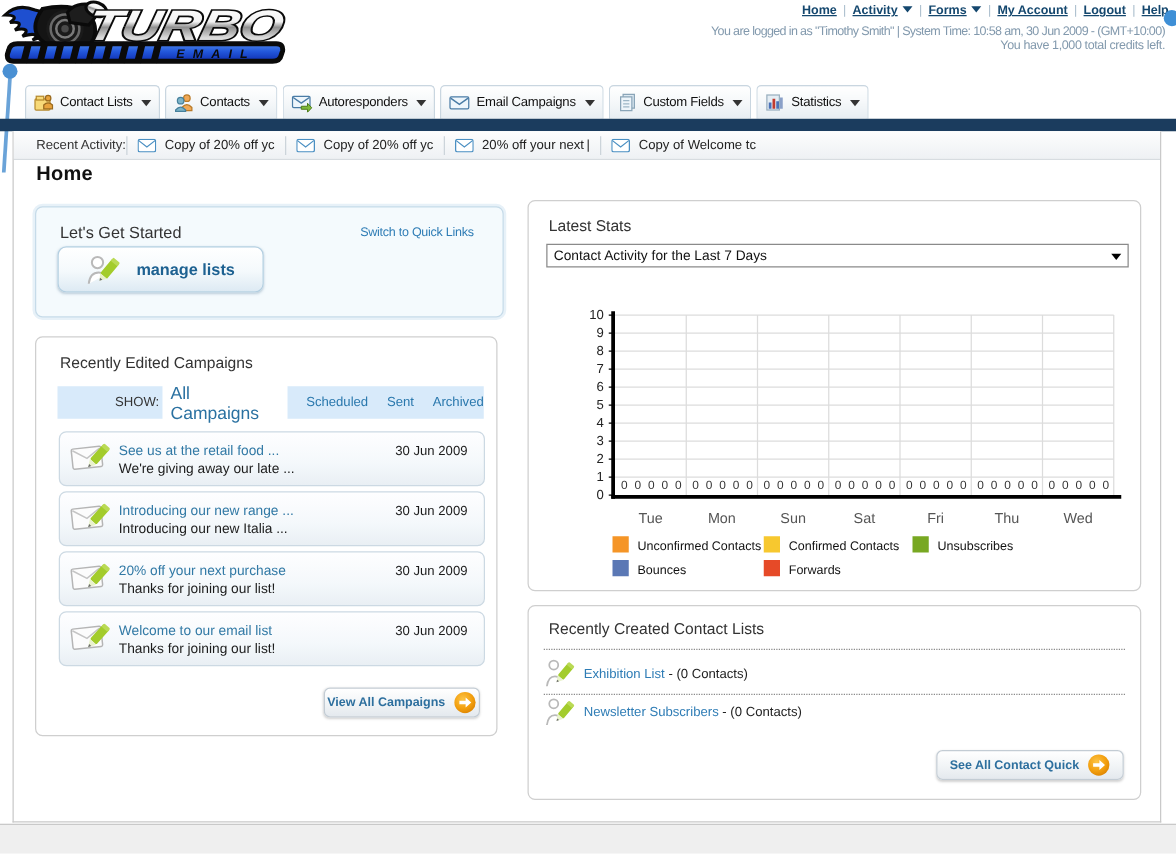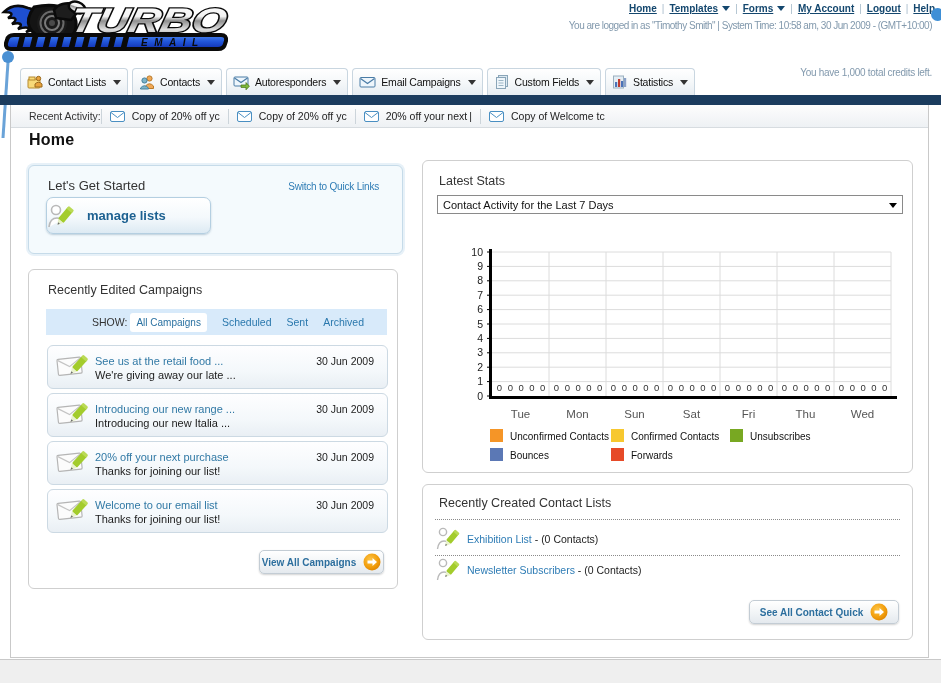--- a/index.html
+++ b/index.html
@@ -7,21 +7,21 @@
 a { text-decoration:none; }
 .abs { position:absolute; }
 
 
 #topnav { position:absolute; top:3px; right:6px; font-size:10px; color:#9ab0c2; white-space:nowrap; }
 #topnav a { color:#14476e; text-decoration:underline; font-weight:bold; }
 #topnav .sep { margin:0 5px; color:#a8bccb; font-weight:normal; }
 .dcar { display:inline-block; width:0; height:0; border-left:4px solid transparent; border-right:4px solid transparent; border-top:5px solid #14476e; margin-left:4px; vertical-align:1px; }
 #helpdot { position:absolute; top:5px; right:-9px; width:13px; height:13px; border-radius:50%; background:#3e8fd6; }
 #loggedin { position:absolute; top:20px; right:9px; font-size:10px; letter-spacing:-0.5px; color:#8299ad; }
-#credits  { position:absolute; top:31px; right:9px; font-size:10px; letter-spacing:-0.3px; color:#8299ad;margin-top:36px; }
+#credits  { position:absolute; top:31px; right:9px; font-size:10px; letter-spacing:-0.3px; color:#8299ad; }
 
 
 #tabs { position:absolute; top:68px; left:20px; display:flex; gap:4px; }
 .tab { height:27px; display:flex; align-items:center; padding:0 6px; border:1px solid #c9d6e0; border-bottom:none; border-radius:4px 4px 0 0; background:linear-gradient(#ffffff,#f4f7f9 55%,#e7edf2); font-size:10.5px; letter-spacing:-0.2px; color:#101010; white-space:nowrap; }
 .tab svg { margin-right:5px; }
 .tab .car { width:0; height:0; border-left:4px solid transparent; border-right:4px solid transparent; border-top:5px solid #333; margin-left:7px; }
 #navybar { position:absolute; top:95px; left:0; width:941px; height:10px; background:#1b3c5e; }
 
 
 #cbox { position:absolute; left:10px; top:105px; width:919px; height:553px; background:#fff; border:1px solid #c9c9c9; border-top:none; }
@@ -32,30 +32,30 @@
 #ract .item svg { margin-right:7px; }
 #homet { position:absolute; left:18px; top:26px; font-size:16px; font-weight:bold; color:#111; letter-spacing:0.2px; }
 
 
 .panel { position:absolute; background:#fff; border:1px solid #cfcfcf; border-radius:6px; }
 .ptitle { position:absolute; left:19px; top:13px; font-size:12.5px; color:#333; }
 
 
 #p1 { left:17px; top:60px; width:375px; height:89px; background:#f4fafd; border:1px solid #c6dbe9; box-shadow:0 0 0 2px #e7f1f8; }
 #p1 .link { position:absolute; right:23px; top:15px; font-size:10px; letter-spacing:-0.2px; color:#2e7cb5; }
-.bigbtn { position:absolute; top:31px; height:37px; border:1px solid #b4cfe1; border-radius:7px; background:linear-gradient(#ffffff,#f4f9fc 55%,#ddeaf3); box-shadow:0 1px 2px rgba(120,150,175,.45); display:flex; align-items:center; justify-content:flex-start; font-size:13px; font-weight:bold; color:#1d6191; }
+.bigbtn { position:absolute; top:31px; height:37px; border:1px solid #b4cfe1; border-radius:7px; background:linear-gradient(#ffffff,#f4f9fc 55%,#ddeaf3); box-shadow:0 1px 2px rgba(120,150,175,.45); display:flex; align-items:center; justify-content:center; font-size:13px; font-weight:bold; color:#1d6191; }
 #bb1 { left:17px; width:165px; }
 #bb2 { left:190px; width:172px; }
 .bigbtn svg { margin-right:10px; }
 
 
 #p2 { left:17px; top:164px; width:370px; height:320px; }
 #showbar { position:absolute; left:17px; top:39px; width:341px; height:26px; background:#d8eafa; display:flex; align-items:center; font-size:10.5px; }
 #showbar .sl { margin-left:46px; color:#333; }
-#showbar .on { background:#fff; border-radius:3px; padding:4px 6px; margin-left:3px; color:#2a71a1; font-size:10px; }
+#showbar .on { background:#fff; border-radius:3px; padding:4px 6px; margin-left:3px; color:#2a71a1; font-size:14px; }
 #showbar a { color:#2a78ad; margin-left:15px; }
 .crow { position:absolute; left:18px; width:341px; height:44px; border:1px solid #ccd9e3; border-radius:6px; background:linear-gradient(#fefeff,#f4f8fb 60%,#e9eff4); }
 .crow .ttl { position:absolute; left:47px; top:9px; font-size:11px; color:#3179a5; }
 .crow .sub { position:absolute; left:47px; top:23px; font-size:11px; color:#1c1c1c; }
 .crow .dt  { position:absolute; right:13px; top:9px; font-size:10.5px; color:#1c1c1c; }
 .crow svg.ic { position:absolute; left:8px; top:7px; }
 .gobtn { position:absolute; height:24px; border:1px solid #c3ccd4; border-radius:5px; background:linear-gradient(#ffffff,#f1f4f6 55%,#e4e9ee); box-shadow:0 1px 2px rgba(0,0,0,.18); display:flex; align-items:center; justify-content:center; font-size:10px; font-weight:bold; color:#2d6f9e; white-space:nowrap; }
 .gobtn .txt { margin-right:7px; }
 
 
@@ -113,21 +113,21 @@
     <line x1="101" y1="34" x2="97" y2="50"></line>
       <line x1="114" y1="34" x2="110" y2="50"></line>
     <line x1="127" y1="34" x2="123" y2="50"></line>
   </g>
   <text x="141" y="46" font-family="Liberation Sans, sans-serif" font-size="10" font-weight="bold" font-style="italic" fill="#0a0a0a" letter-spacing="6.5">EMAIL</text>
 
   <line x1="8" y1="62" x2="3" y2="138" stroke="#6aa3d8" stroke-width="3"></line>
   <circle cx="8" cy="57" r="6" fill="#4a90d3"></circle>
 </svg>
 
-<div id="topnav"><a href="#">Home</a><span class="sep">|</span><a href="#">Templates</a><span class="dcar"></span><span class="sep">|</span><a href="#">Forms</a><span class="dcar"></span><span class="sep">|</span><a href="#">My Account</a><span class="sep">|</span><a href="#">Logout</a><span class="sep">|</span><a href="#">Help</a><span id="helpdot"></span></div>
+<div id="topnav"><a href="#">Home</a><span class="sep">|</span><a href="#">Activity</a><span class="dcar"></span><span class="sep">|</span><a href="#">Forms</a><span class="dcar"></span><span class="sep">|</span><a href="#">My Account</a><span class="sep">|</span><a href="#">Logout</a><span class="sep">|</span><a href="#">Help</a><span id="helpdot"></span></div>
 <div id="loggedin">You are logged in as "Timothy Smith" | System Time: 10:58 am, 30 Jun 2009 - (GMT+10:00)</div>
 <div id="credits">You have 1,000 total credits left.</div>
 
 <div id="tabs">
   <div class="tab"><svg width="16" height="16" viewBox="0 0 16 16">
         <rect x="1" y="5" width="12" height="9" rx="1" fill="#f7d978" stroke="#b68a2e"></rect>
         <rect x="2" y="3" width="6" height="3" fill="#f7d978" stroke="#b68a2e"></rect>
         <circle cx="11.5" cy="4.5" r="2.2" fill="#e8a33d" stroke="#9a6a1e"></circle>
         <path d="M8 10 q3.5 -3.5 7 0 v3 h-7 z" fill="#e8a33d" stroke="#9a6a1e"></path>
       </svg>Contact Lists<span class="car"></span></div>

